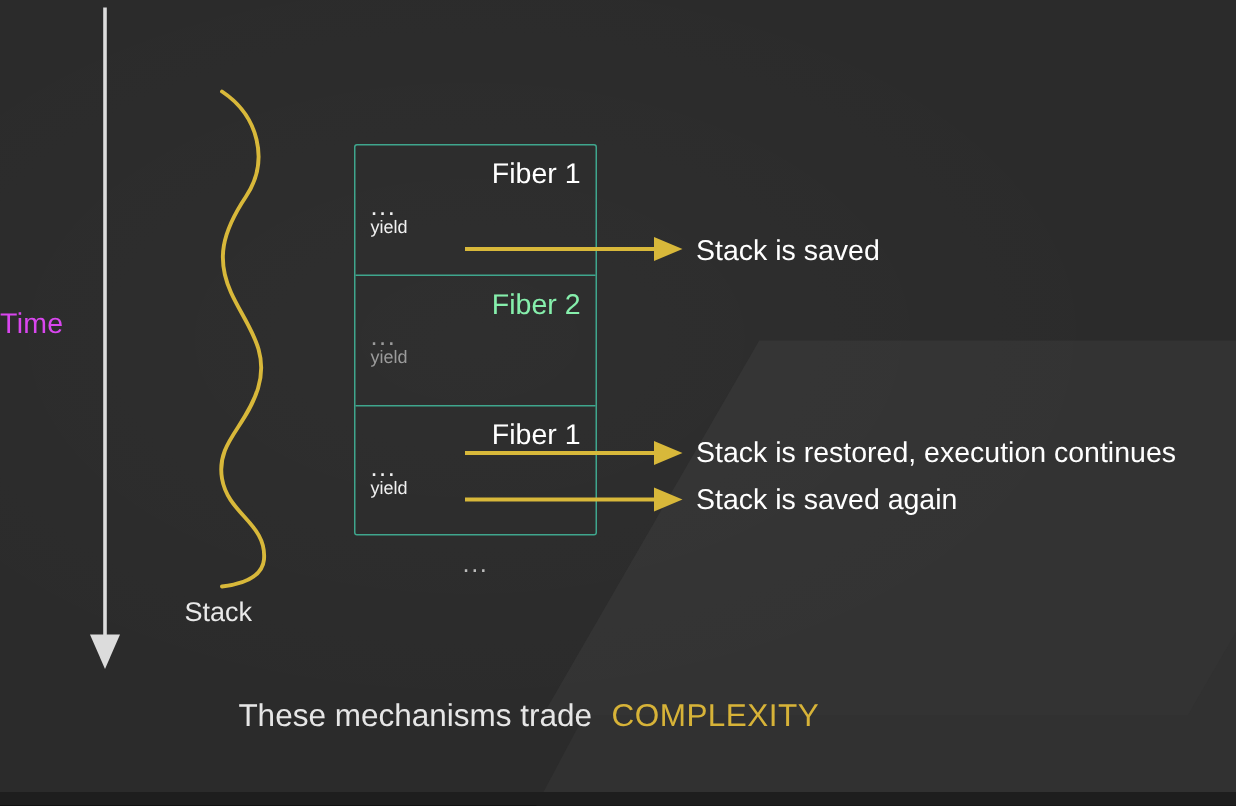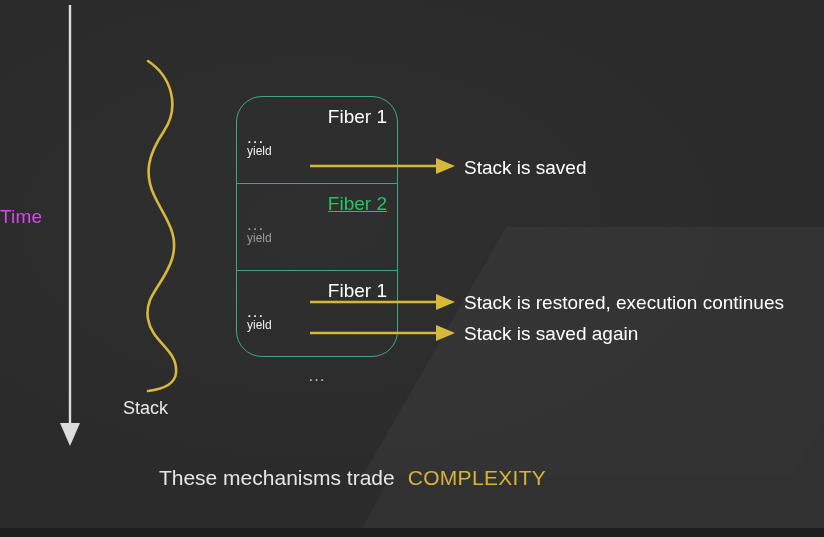--- a/index.html
+++ b/index.html
@@ -82,40 +82,40 @@
   }
 
   
   .fiber-stack {
     position: absolute;
     left: 236px;
     top: 96px;
     width: 162px;
     height: 261px;
     border: 1.6px solid #3fa68d;
-    border-radius: 26px;
+    border-radius: 2px;
     box-sizing: border-box;
   }
   .fiber-row {
     position: relative;
     box-sizing: border-box;
     height: 87px;
     border-bottom: 1.6px solid #3fa68d;
   }
   .fiber-row:last-child { border-bottom: none; }
 
   .fiber-title {
     position: absolute;
     right: 10px;
     top: 9px;
     font-size: 19px;
     color: #ffffff;
     white-space: nowrap;
   }
-  .fiber-title.dim { color: #22c55e; text-decoration: underline; }
+  .fiber-title.dim { color: #86efac; }
 
   .fiber-code {
     position: absolute;
     left: 10px;
     top: 36px;
     line-height: 1.02;
     white-space: nowrap;
   }
   .code-dots {
     display: block;

